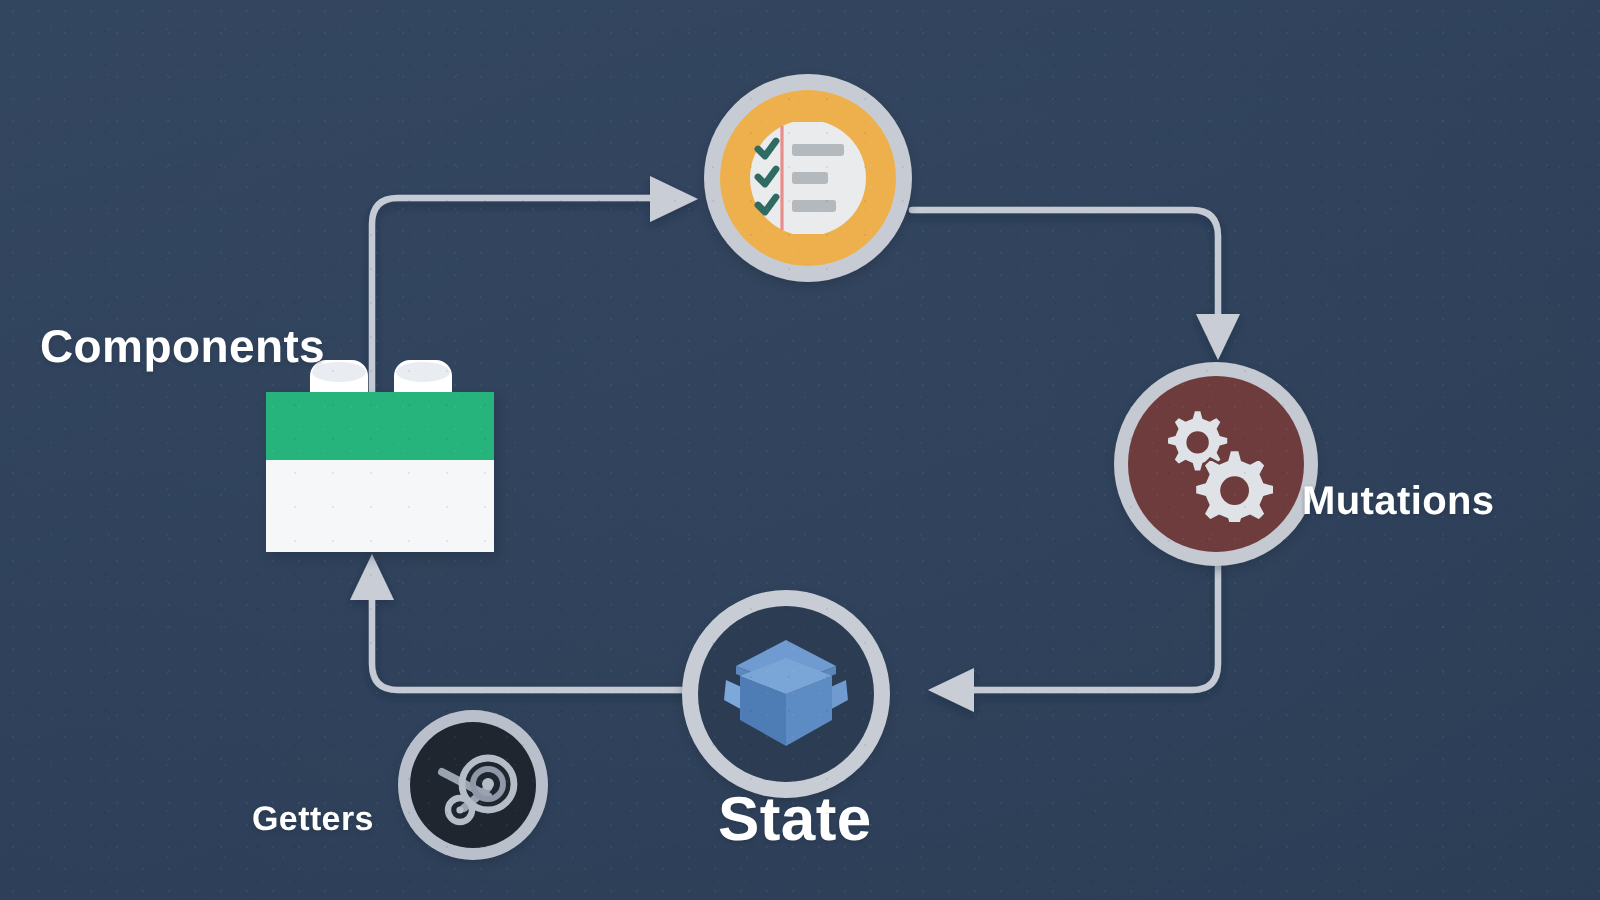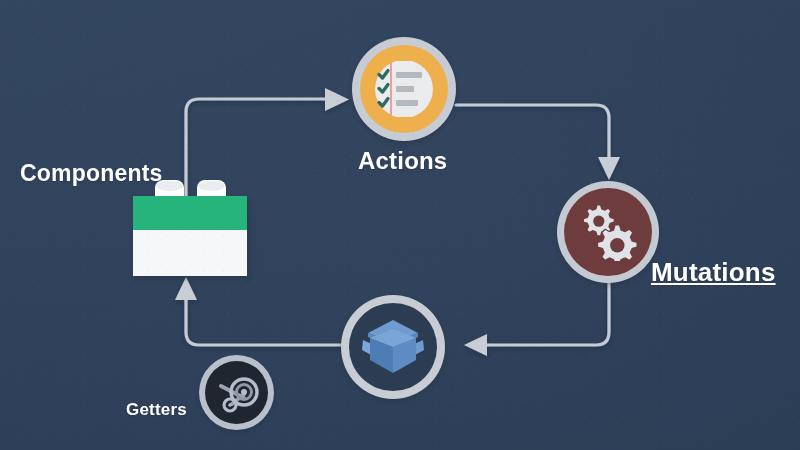--- a/index.html
+++ b/index.html
@@ -41,21 +41,21 @@
   .label {
     position: absolute;
     color: #ffffff;
     font-weight: bold;
     letter-spacing: .2px;
     white-space: nowrap;
     text-shadow: 0 1px 2px #1d2a3b66;
   }
   .label-components { left: 20px;  top: 160px; font-size: 23px; }
   .label-actions    { left: 358px; top: 147px; font-size: 24px; }
-  .label-mutations  { left: 651px; top: 257px; font-size: 26px; text-decoration: underline; }
+  .label-mutations  { left: 651px; top: 240px; font-size: 20px; }
   .label-state      { left: 359px; top: 392px; font-size: 31px; }
   .label-getters    { left: 126px; top: 388px; font-size: 17px; margin-top: 12px; }
 
   
   .node {
     position: absolute;
     border-radius: 50%;
     box-sizing: border-box;
     display: flex;
     align-items: center;
@@ -204,21 +204,20 @@
           <rect x="24" y="39" width="22" height="6" rx="1.2"></rect>
         </g>
         <g stroke="#2f6b63" stroke-width="3.4" fill="none" stroke-linecap="round" stroke-linejoin="round">
           <polyline points="7,13.5 10.5,17 16,9.5"></polyline>
           <polyline points="7,27.5 10.5,31 16,23.5"></polyline>
           <polyline points="7,41.5 10.5,45 16,37.5"></polyline>
         </g>
       </svg>
     </div>
   </div>
-  <div class="label label-actions">Actions</div>
 
   <div class="node node-mutations">
     <div class="inner">
       <svg width="62" height="58" viewBox="0 0 62 58">
         <g fill="#dfe2e6" stroke="#6e3c3c" stroke-width="1.2">
           <path d="M20 2 l3.6 0 l1.1 3.9 l3.1 1.3 l3.5 -1.9 l2.6 2.6 l-1.9 3.5 l1.3 3.1 l3.9 1.1 l0 3.6 l-3.9 1.1 l-1.3 3.1 l1.9 3.5 l-2.6 2.6 l-3.5 -1.9 l-3.1 1.3 l-1.1 3.9 l-3.6 0 l-1.1 -3.9 l-3.1 -1.3 l-3.5 1.9 l-2.6 -2.6 l1.9 -3.5 l-1.3 -3.1 l-3.9 -1.1 l0 -3.6 l3.9 -1.1 l1.3 -3.1 l-1.9 -3.5 l2.6 -2.6 l3.5 1.9 l3.1 -1.3 z"></path>
           <circle cx="21.8" cy="18.2" r="5.6" fill="#6e3c3c" stroke="none"></circle>
           <path d="M38 22 l4.6 0 l1.4 5 l4 1.7 l4.5 -2.4 l3.3 3.3 l-2.4 4.5 l1.7 4 l5 1.4 l0 4.6 l-5 1.4 l-1.7 4 l2.4 4.5 l-3.3 3.3 l-4.5 -2.4 l-4 1.7 l-1.4 5 l-4.6 0 l-1.4 -5 l-4 -1.7 l-4.5 2.4 l-3.3 -3.3 l2.4 -4.5 l-1.7 -4 l-5 -1.4 l0 -4.6 l5 -1.4 l1.7 -4 l-2.4 -4.5 l3.3 -3.3 l4.5 2.4 l4 -1.7 z"></path>
           <circle cx="40.3" cy="42.3" r="7.2" fill="#6e3c3c" stroke="none"></circle>
         </g>
@@ -238,20 +237,21 @@
         <polygon points="3,24 25,34 13,40 2,34" fill="#7ca9da"></polygon>
 
         <polygon points="63,24 41,34 53,40 64,34" fill="#6f9bd0"></polygon>
 
         <polygon points="33,31 10,22 10,44 33,57" fill="#4e7cb4"></polygon>
         <polygon points="33,31 56,22 56,44 33,57" fill="#5d8cc4"></polygon>
         <polygon points="10,22 33,31 56,22 33,13" fill="#79a6d7"></polygon>
       </svg>
     </div>
   </div>
+  <div class="label label-state">State</div>
 
   <div class="node node-getters">
     <div class="inner">
       <svg width="50" height="50" viewBox="0 0 50 50">
         <line x1="9" y1="18" x2="32" y2="30" stroke="#9aa4b1" stroke-width="4" stroke-linecap="round"></line>
         <line x1="20" y1="36" x2="32" y2="26" stroke="#9aa4b1" stroke-width="4" stroke-linecap="round"></line>
         <circle cx="32" cy="24" r="13" fill="none" stroke="#b5bdc8" stroke-width="3.4"></circle>
         <circle cx="32" cy="24" r="7.5" fill="none" stroke="#8e98a6" stroke-width="3"></circle>
         <circle cx="32" cy="24" r="3" fill="#b5bdc8"></circle>
         <circle cx="18" cy="37" r="6" fill="none" stroke="#b5bdc8" stroke-width="3.2"></circle>

